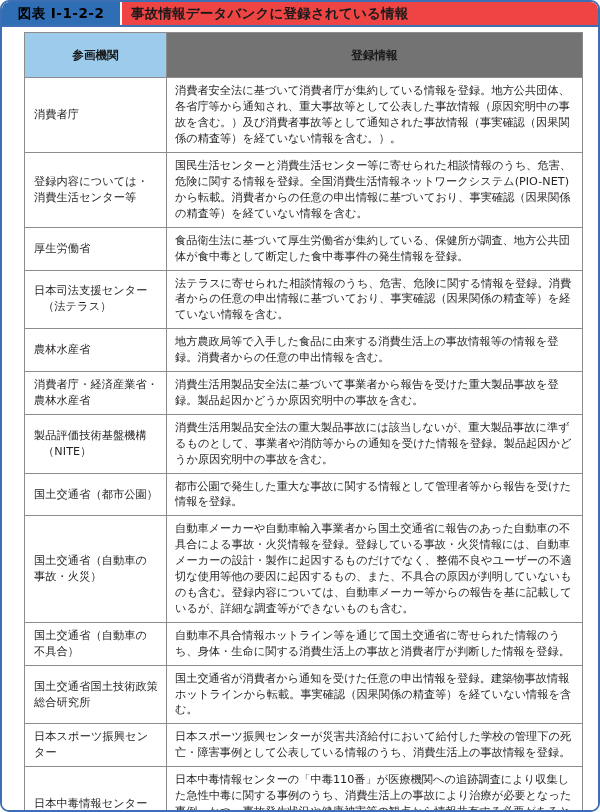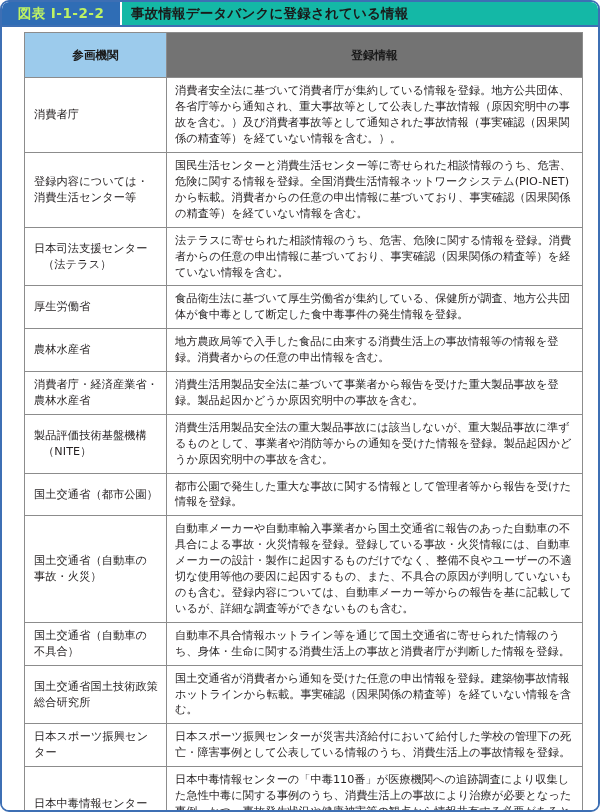--- a/index.html
+++ b/index.html
@@ -29,42 +29,42 @@
   
   #title-bar {
     display: flex;
     align-items: stretch;
     height: 25px;
     border-bottom: 2px solid #3d6fb4;
     background: #ffffff;
   }
   #figure-number {
     background: #2f6db5;
-    color: #bef264;
+    color: #000000;
     font-size: 13.5px;
     font-weight: bold;
     letter-spacing: 0.5px;
     display: flex;
     align-items: center;
     justify-content: center;
     width: 120px;
     min-width: 120px;
     border-right: 2px solid #ffffff;
     line-height: 1;
   }
   #figure-title {
     flex: 1;
     display: flex;
     align-items: center;
     padding-left: 9px;
     font-size: 13.5px;
     font-weight: bold;
     color: #1a1a1a;
     letter-spacing: 0.2px;
-    background: #14b8a6;
+    background: #ef4444;
   }
 
   
   #table-area {
     padding: 5px 20px 8px 22px;
     background: #ffffff;
   }
   table#info-table {
     border-collapse: collapse;
     width: 558px;
@@ -132,26 +132,26 @@
       <tbody id="table-body">
           <tr>
             <td class="agency-cell"><span>消費者庁</span></td>
             <td class="info-cell">消費者安全法に基づいて消費者庁が集約している情報を登録。地方公共団体、各省庁等から通知され、重大事故等として公表した事故情報（原因究明中の事故を含む。）及び消費者事故等として通知された事故情報（事実確認（因果関係の精査等）を経ていない情報を含む。）。</td>
           </tr>
           <tr>
             <td class="agency-cell"><span>登録内容については・</span><span class="agency-line2">消費生活センター等</span></td>
             <td class="info-cell">国民生活センターと消費生活センター等に寄せられた相談情報のうち、危害、危険に関する情報を登録。全国消費生活情報ネットワークシステム(PIO-NET)から転載。消費者からの任意の申出情報に基づいており、事実確認（因果関係の精査等）を経ていない情報を含む。</td>
           </tr>
           <tr>
+            <td class="agency-cell"><span>厚生労働省</span></td>
+            <td class="info-cell">食品衛生法に基づいて厚生労働省が集約している、保健所が調査、地方公共団体が食中毒として断定した食中毒事件の発生情報を登録。</td>
+          </tr>
+          <tr>
             <td class="agency-cell indent-sub"><span>日本司法支援センター</span><span class="agency-line2">（法テラス）</span></td>
             <td class="info-cell">法テラスに寄せられた相談情報のうち、危害、危険に関する情報を登録。消費者からの任意の申出情報に基づいており、事実確認（因果関係の精査等）を経ていない情報を含む。</td>
-          </tr>
-          <tr>
-            <td class="agency-cell"><span>厚生労働省</span></td>
-            <td class="info-cell">食品衛生法に基づいて厚生労働省が集約している、保健所が調査、地方公共団体が食中毒として断定した食中毒事件の発生情報を登録。</td>
           </tr>
           <tr>
             <td class="agency-cell"><span>農林水産省</span></td>
             <td class="info-cell">地方農政局等で入手した食品に由来する消費生活上の事故情報等の情報を登録。消費者からの任意の申出情報を含む。</td>
           </tr>
           <tr>
             <td class="agency-cell"><span>消費者庁・経済産業省・</span><span class="agency-line2">農林水産省</span></td>
             <td class="info-cell">消費生活用製品安全法に基づいて事業者から報告を受けた重大製品事故を登録。製品起因かどうか原因究明中の事故を含む。</td>
           </tr>
           <tr>

